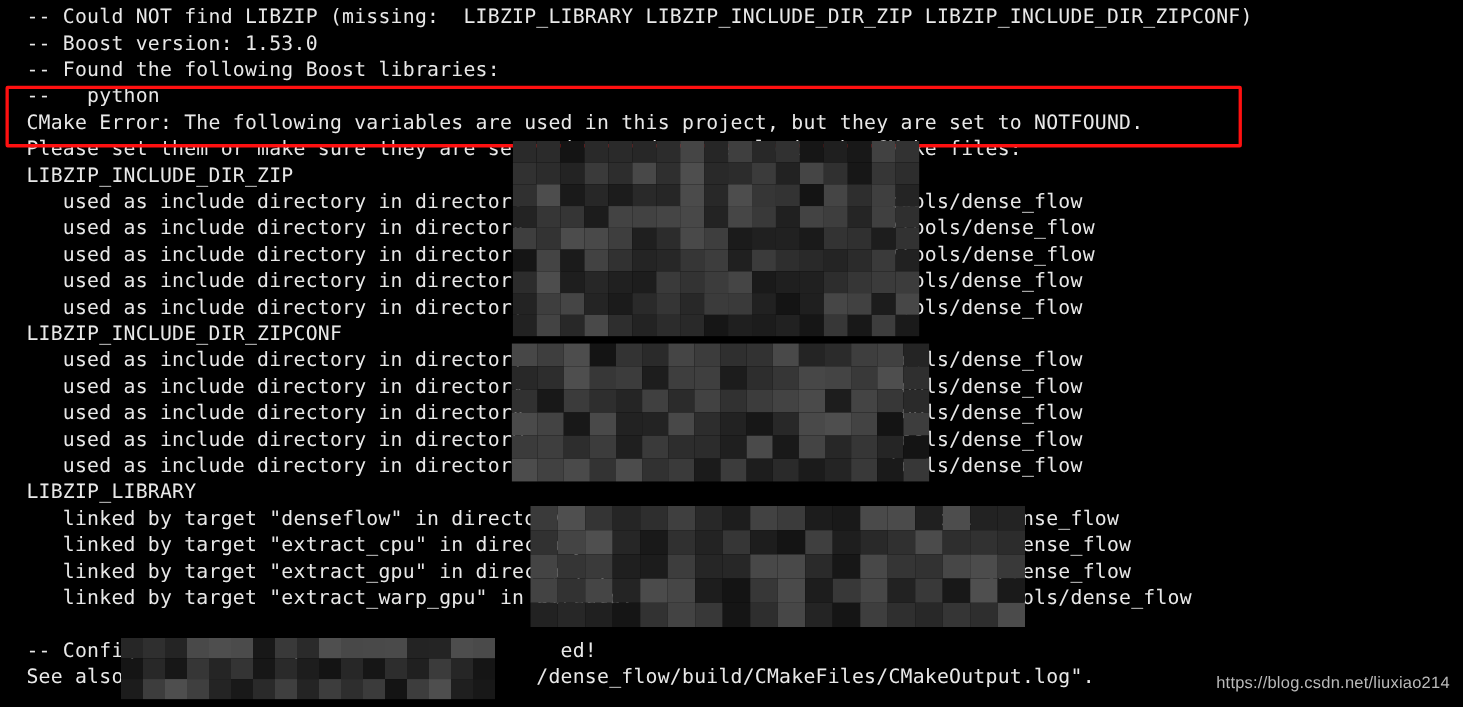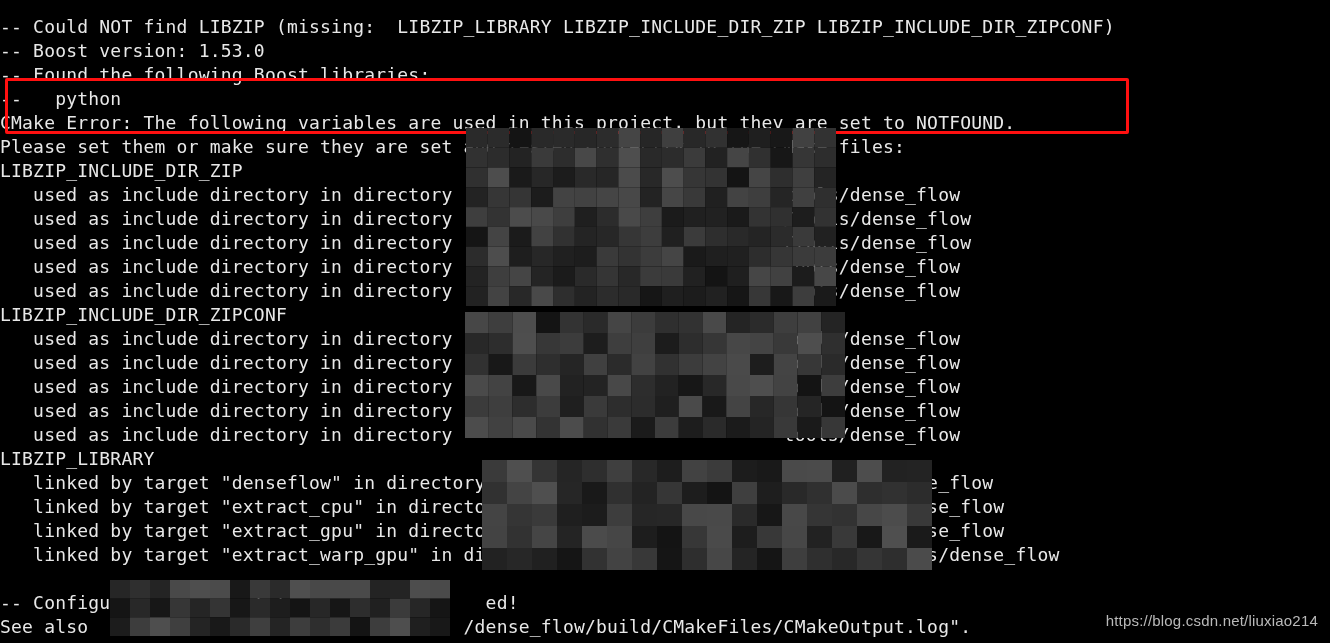--- a/index.html
+++ b/index.html
@@ -10,22 +10,22 @@
     background: #000;
     font-family: "Consolas", "Menlo", "DejaVu Sans Mono", monospace;
     font-size: 18px;
     line-height: 24px;
     color: #e8e8e8;
     overflow: hidden;
     position: relative;
   }
   .term {
     position: absolute;
-    top: 11px; left: 0; right: 0;
-    padding: 4px 8px 0 0;
+    top: 0; left: 0; right: 0;
+    padding: 4px 8px 0 24px;
     white-space: pre;
     letter-spacing: 0.2px;
   }
   .line { display: block; height: 24px; }
   .highlight-box {
     position: absolute;
     border: 3px solid #ff1010;
     border-radius: 2px;
     pointer-events: none;
   }

